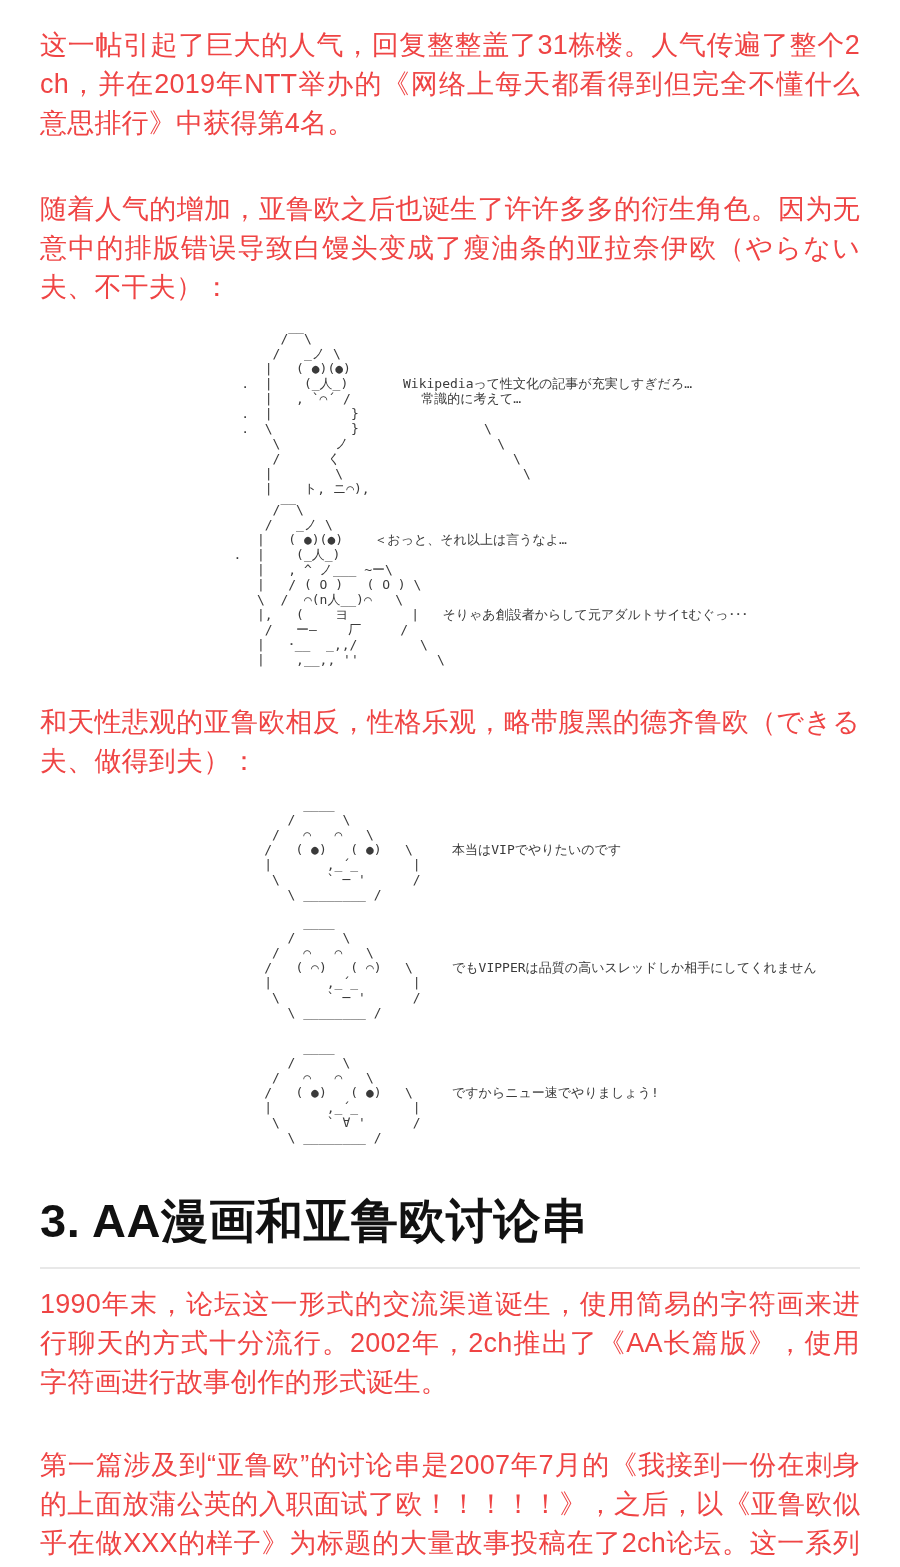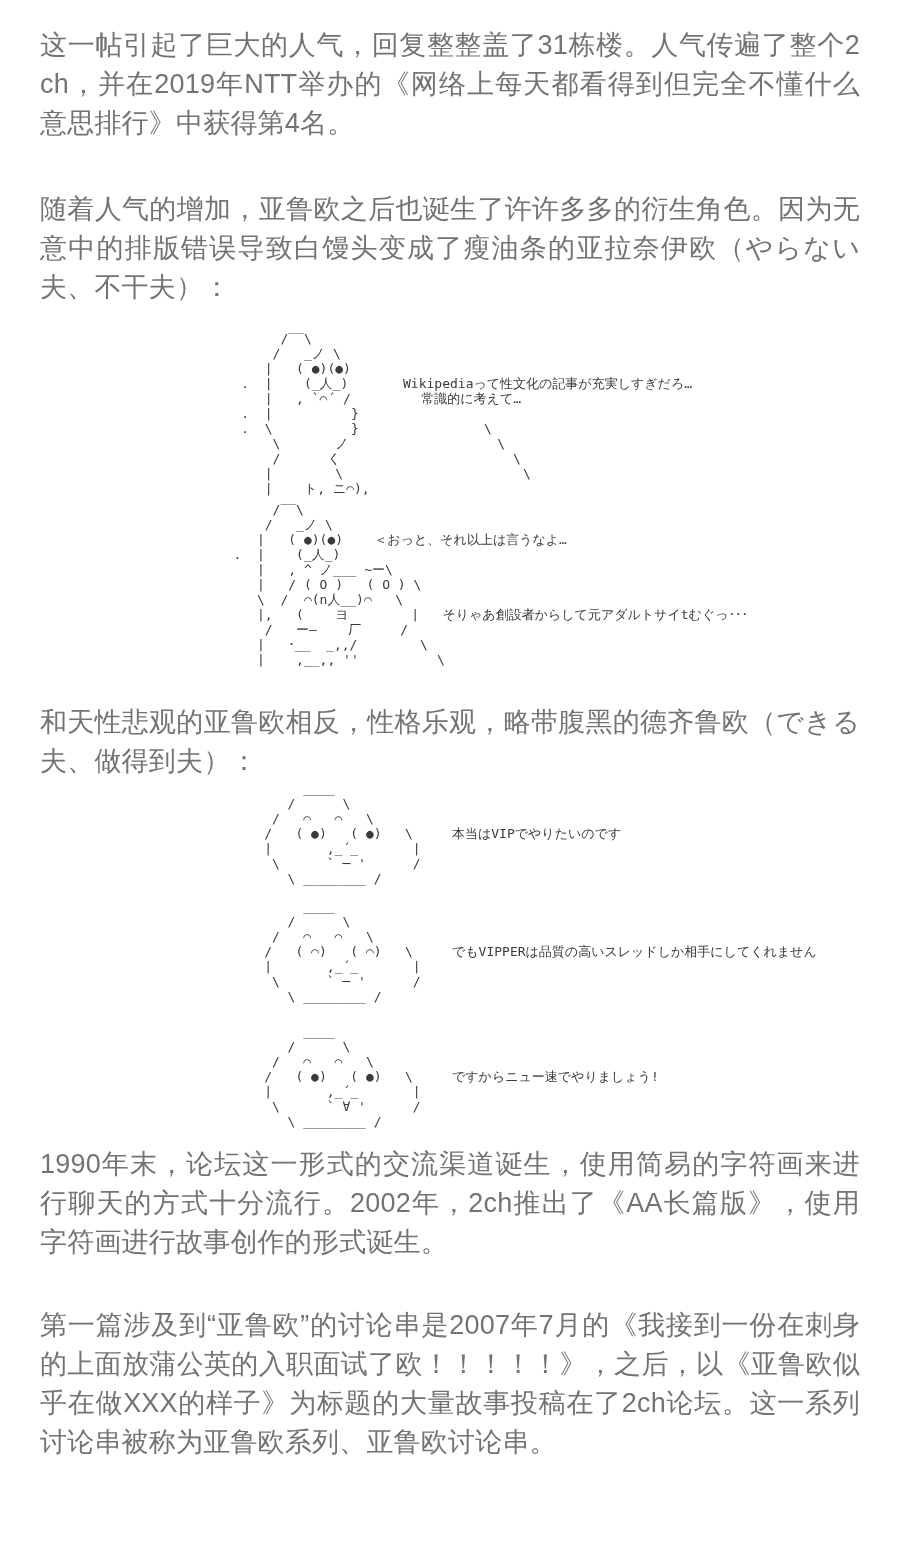--- a/index.html
+++ b/index.html
@@ -16,28 +16,28 @@
   }
   .article {
     box-sizing: border-box;
     width: 900px;
     padding: 26px 40px 0 40px;
   }
   .para {
     margin: 0;
     font-size: 27px;
     line-height: 39px;
-    color: #737373;
+    color: #ef4444;
     text-align: justify;
     letter-spacing: 0.2px;
     word-break: break-all;
   }
   .p1 { margin-bottom: 47px; }
   .p2 { margin-bottom: 16px; }
-  .p3 { margin-top: 36px; margin-bottom: 0; }
+  .p3 { margin-top: 36px; margin-bottom: 16px; }
   .p4 { margin-top: 16px; margin-bottom: 12px; }
   .p5 { margin-top: 44px; margin-bottom: 0; }
   .aa {
     margin: 0 0 0 170px;
     font-family: "DejaVu Sans Mono", monospace;
     font-size: 13px;
     line-height: 15px;
     color: #3a3a3a;
     white-space: pre;
   }
@@ -109,18 +109,19 @@
         \ ________ /</pre>
 
   <pre class="aa aa5">          ____
         /      \
       /   ⌒   ⌒   \
      /   ( ●)   ( ●)   \     ですからニュー速でやりましょう!
      |       ,_´_       |
       \      ` ∀ '      /
         \ ________ /</pre>
 
+  <h2 class="heading">3. AA漫画和亚鲁欧讨论串</h2>
 
   <p class="para p4">1990年末，论坛这一形式的交流渠道诞生，使用简易的字符画来进行聊天的方式十分流行。2002年，2ch推出了《AA长篇版》，使用字符画进行故事创作的形式诞生。</p>
 
   <p class="para p5">第一篇涉及到“亚鲁欧”的讨论串是2007年7月的《我接到一份在刺身的上面放蒲公英的入职面试了欧！！！！！》，之后，以《亚鲁欧似乎在做XXX的样子》为标题的大量故事投稿在了2ch论坛。这一系列讨论串被称为亚鲁欧系列、亚鲁欧讨论串。</p>
 
 </main>
 
 </body></html>

